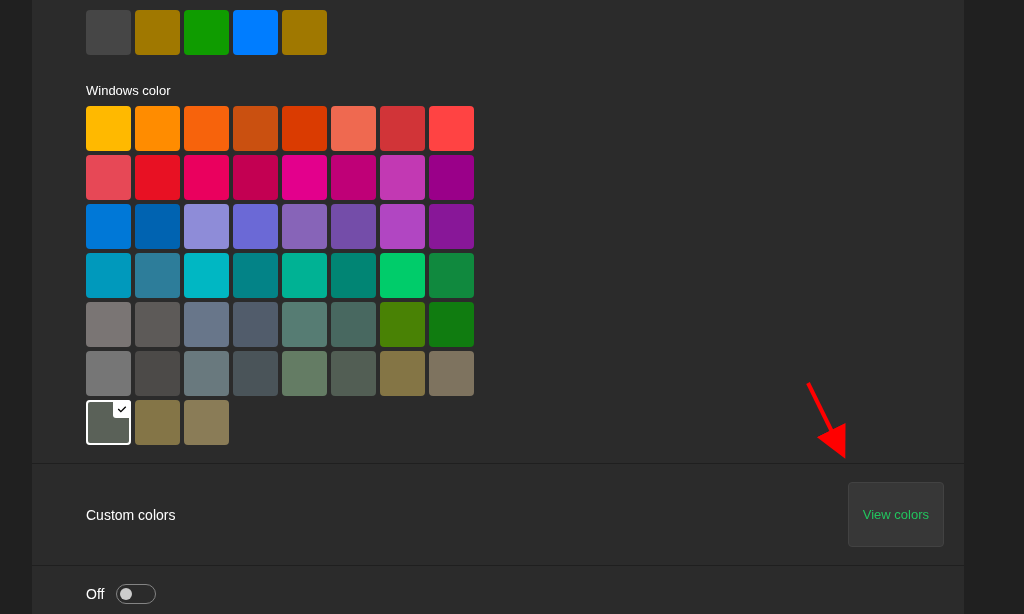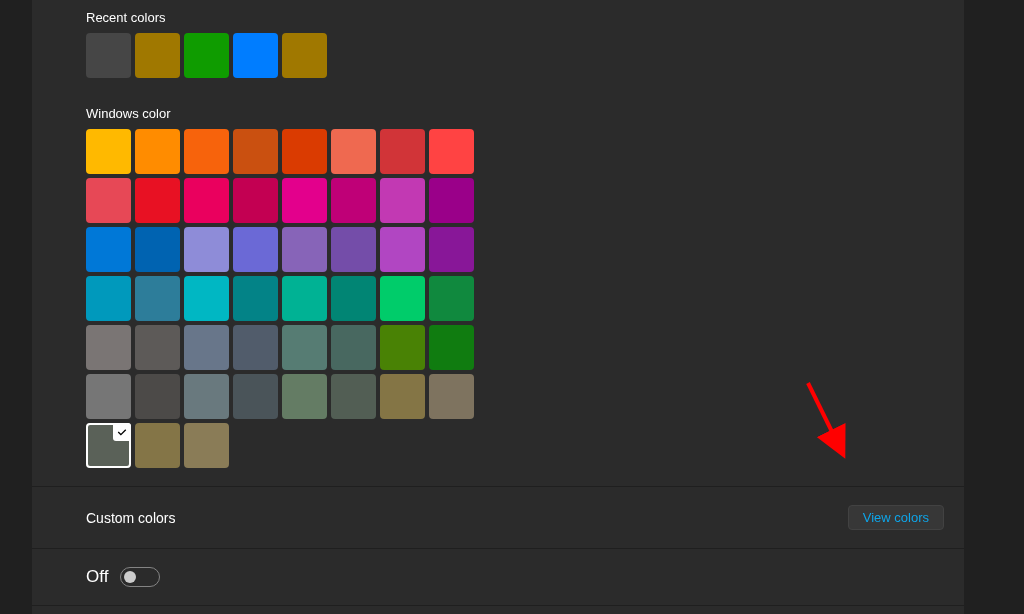--- a/index.html
+++ b/index.html
@@ -79,36 +79,36 @@
       justify-content: space-between;
       padding: 18px 20px 18px 54px;
       border-top: 1px solid #1f1f1f;
     }
     .setting-row-label {
       color: #ffffff;
       font-size: 14px;
     }
     .view-colors-btn {
       background-color: #373737;
-      color: #0ea5e9;
+      color: #22c55e;
       border: 1px solid #424242;
       border-radius: 4px;
-      padding: 4px 14px;
+      padding: 24px 14px;
       font-size: 13px;
       cursor: pointer;
       font-family: inherit;
     }
     .toggle-group {
       display: flex;
       align-items: center;
       gap: 12px;
     }
     .toggle-label {
       color: #ffffff;
-      font-size: 17px;
+      font-size: 14px;
     }
     .toggle-switch {
       width: 40px;
       height: 20px;
       border-radius: 10px;
       border: 1px solid #848484;
       background-color: transparent;
       position: relative;
       cursor: pointer;
     }
@@ -131,21 +131,20 @@
       left: 798px;
       pointer-events: none;
     }
   </style>
 </head>
 <body>
 
 <div class="settings-panel">
 
   <div class="section recent-section">
-    <span class="section-label">Recent colors</span>
     <div class="swatch-row" id="recent-row">
         <div class="swatch" style="background-color: rgb(70, 70, 70);"></div>
         <div class="swatch" style="background-color: rgb(160, 120, 0);"></div>
         <div class="swatch" style="background-color: rgb(15, 156, 0);"></div>
         <div class="swatch" style="background-color: rgb(0, 125, 255);"></div>
         <div class="swatch" style="background-color: rgb(160, 120, 0);"></div>
       </div>
   </div>
 
   <div class="section windows-colors-section">

